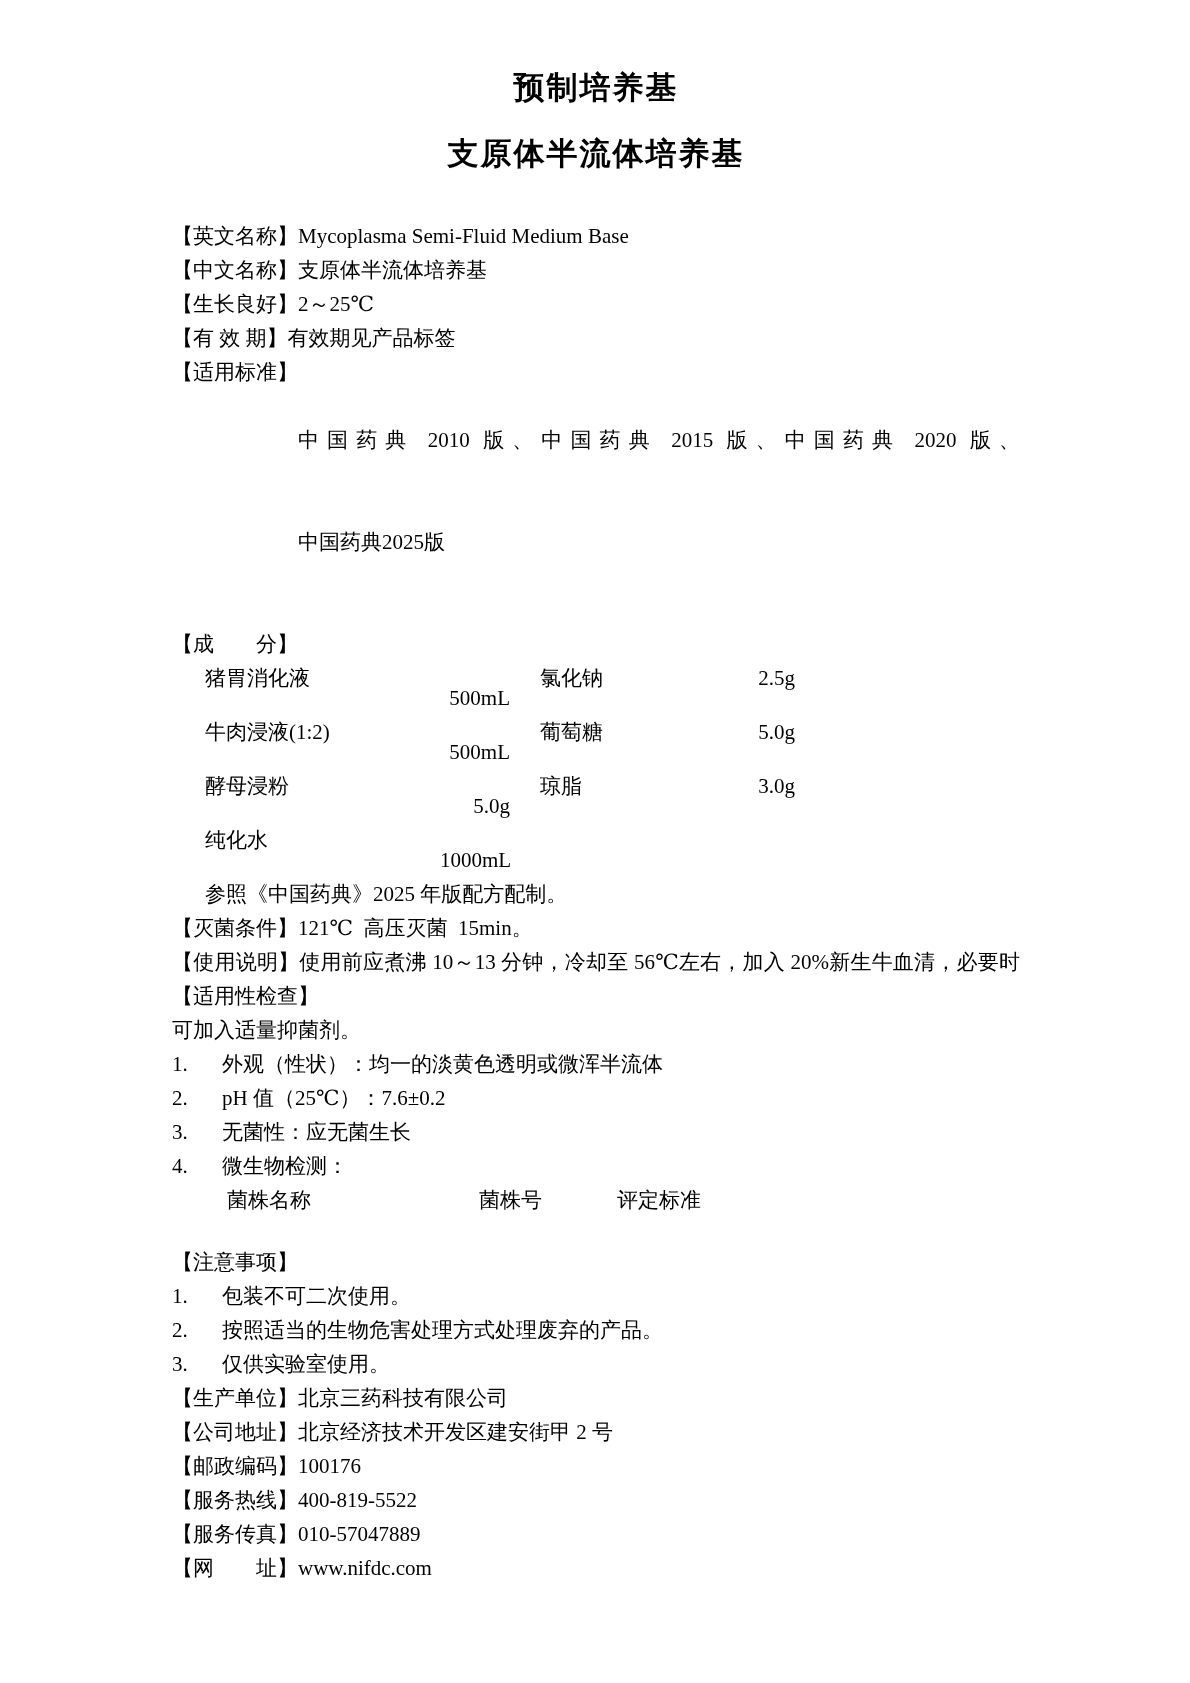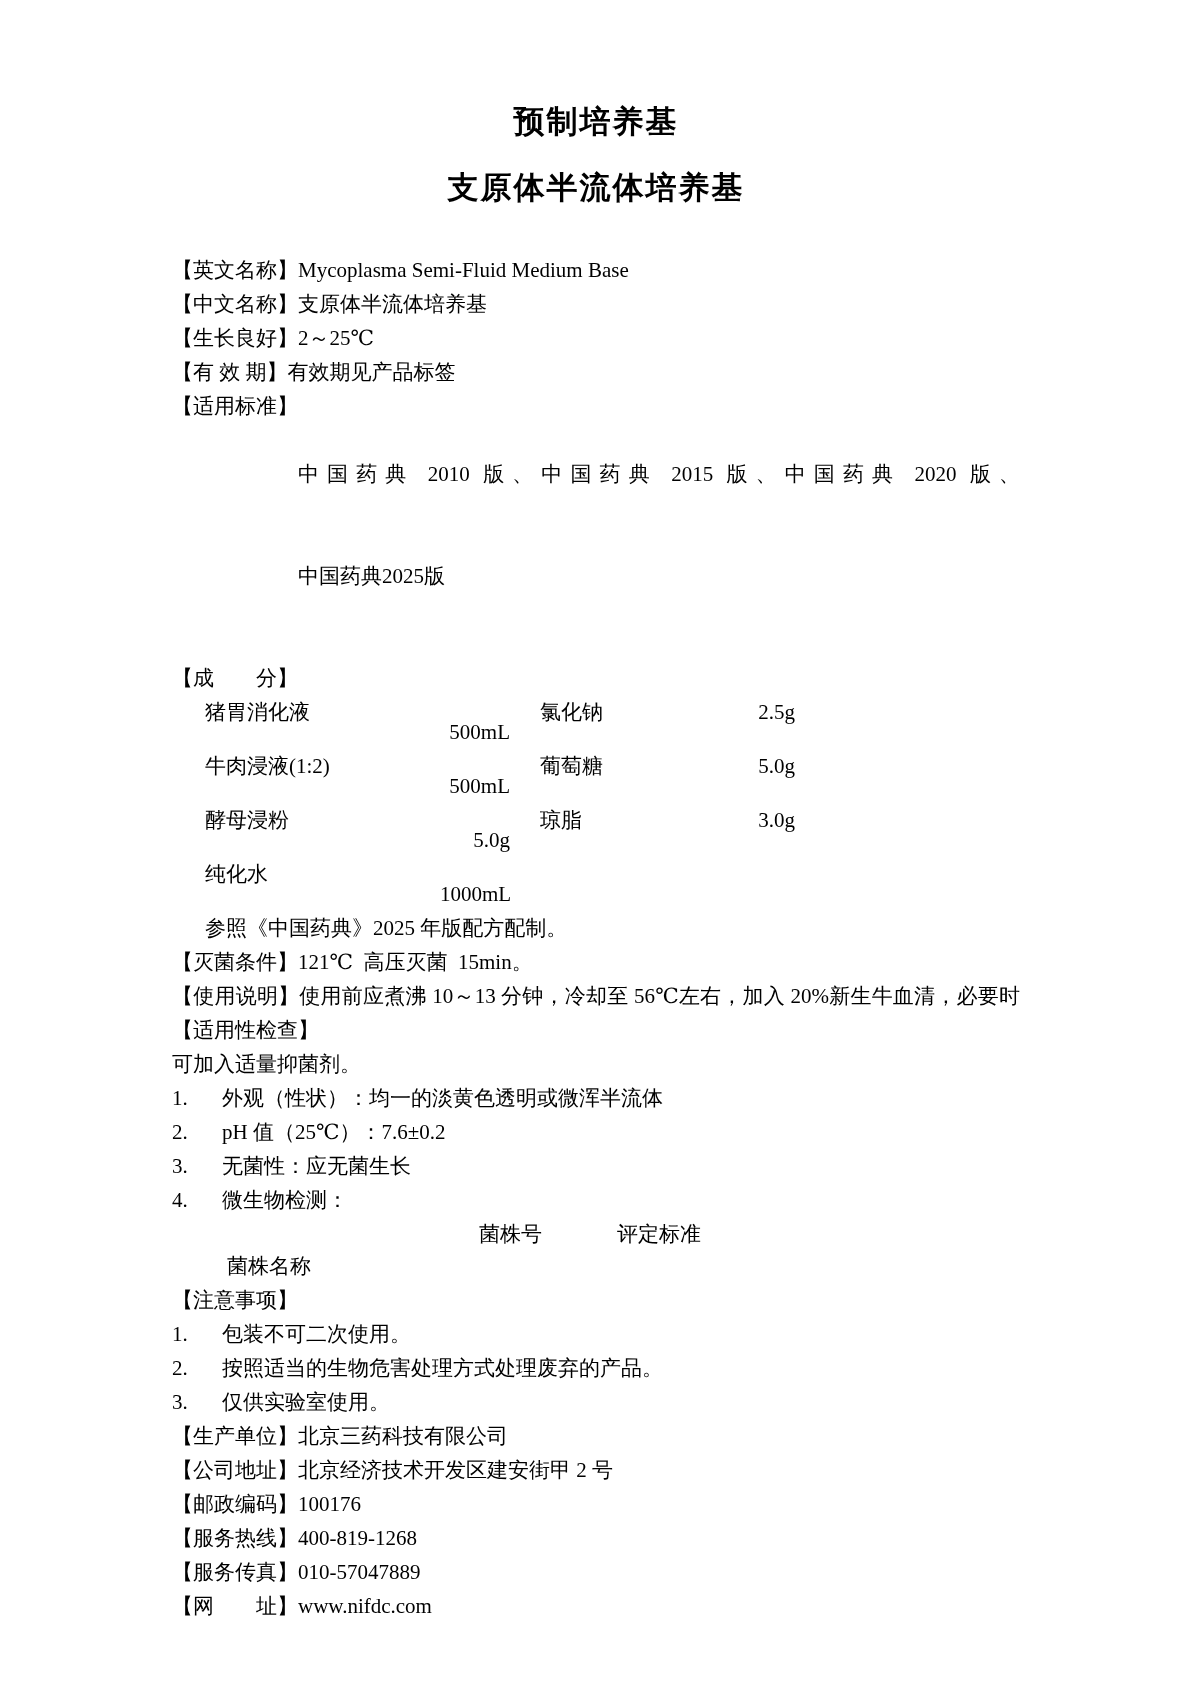--- a/index.html
+++ b/index.html
@@ -8,21 +8,21 @@
     background: #ffffff;
     color: #000000;
     font-family: "Liberation Serif", "DejaVu Serif", serif;
   }
   .page {
     position: relative;
     width: 1190px;
     height: 1683px;
     background: #ffffff;
     box-sizing: border-box;
-    padding: 102px 170px 0 172px;
+    padding: 68px 170px 0 172px;
     overflow: hidden;
   }
   .doc-title, .doc-subtitle {
     text-align: center;
     font-size: 31px;
     font-weight: bold;
     line-height: 40px;
     letter-spacing: 2px;
   }
   .doc-subtitle { margin-top: 26px; }
@@ -54,24 +54,24 @@
   .num-line .num { flex: none; width: 50px; }
   .num-line .txt { flex: 1; min-width: 0; }
   
   .strain-table { margin-left: 55px; }
   .strain-row {
     display: grid;
     grid-template-columns: 190px 125px 1fr;
     line-height: 34px;
     white-space: pre-wrap;
   }
-  .strain-c1 { text-align: left; margin-top: 32px; }
+  .strain-c1 { text-align: left; }
   .strain-c2 { text-align: right; }
   .strain-c3 { text-align: left; padding-left: 75px; box-sizing: border-box; }
-  .gap-before-notes { }
+  .gap-before-notes { margin-top: 28px; }
 </style>
 </head>
 <body>
 
 <div class="page">
 
   <div class="doc-title">预制培养基</div>
   <div class="doc-subtitle">支原体半流体培养基</div>
 
   <div class="body-block">
@@ -134,20 +134,20 @@
     <div class="num-line"><span class="num">1.</span><span class="txt">包装不可二次使用。</span></div>
     <div class="num-line"><span class="num">2.</span><span class="txt">按照适当的生物危害处理方式处理废弃的产品。</span></div>
     <div class="num-line"><span class="num">3.</span><span class="txt">仅供实验室使用。</span></div>
 
     <div class="line"><span>【生产单位】</span><span>北京三药科技有限公司</span></div>
 
     <div class="line"><span>【公司地址】</span><span>北京经济技术开发区建安街甲 2 号</span></div>
 
     <div class="line"><span>【邮政编码】</span><span>100176</span></div>
 
-    <div class="line"><span>【服务热线】</span><span>400-819-1268</span></div>
+    <div class="line"><span>【服务热线】</span><span>400-819-5522</span></div>
 
     <div class="line"><span>【服务传真】</span><span>010-57047889</span></div>
 
     <div class="line"><span>【网　　址】</span><span>www.nifdc.com</span></div>
 
   </div>
 </div>
 
 </body></html>

